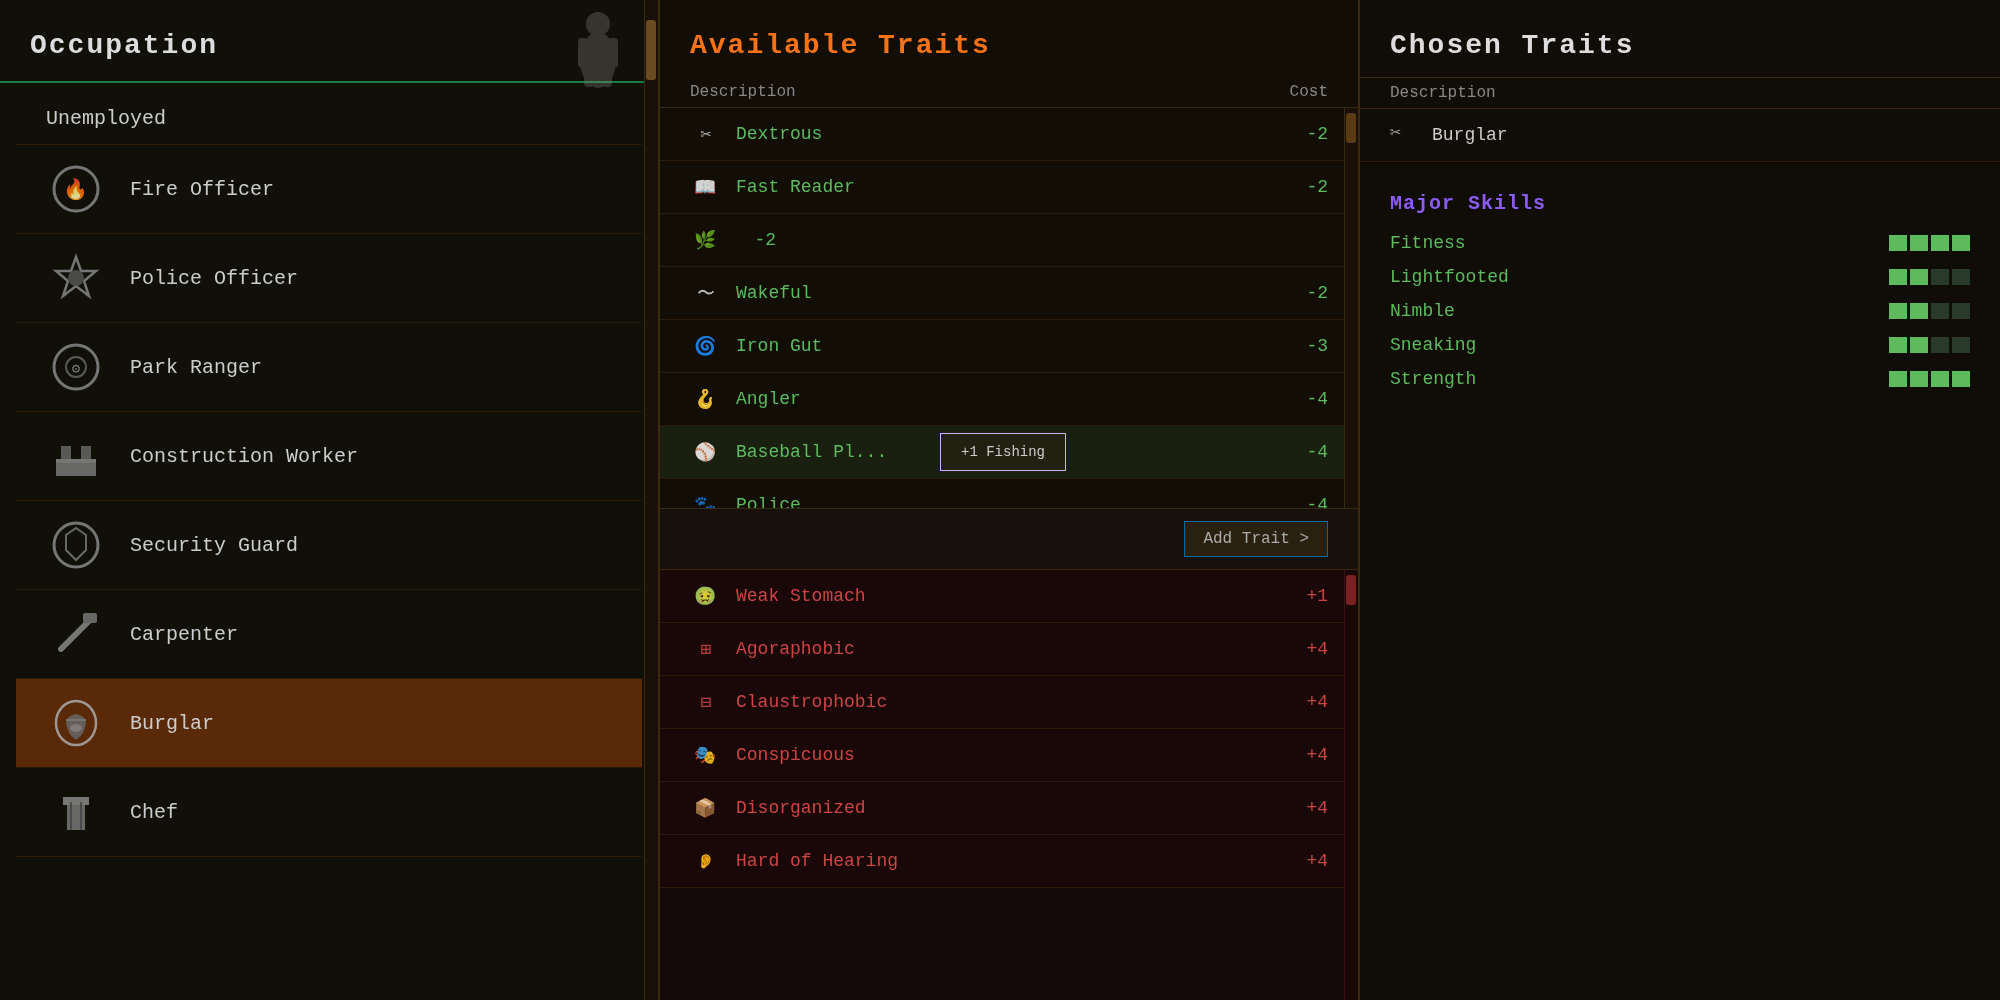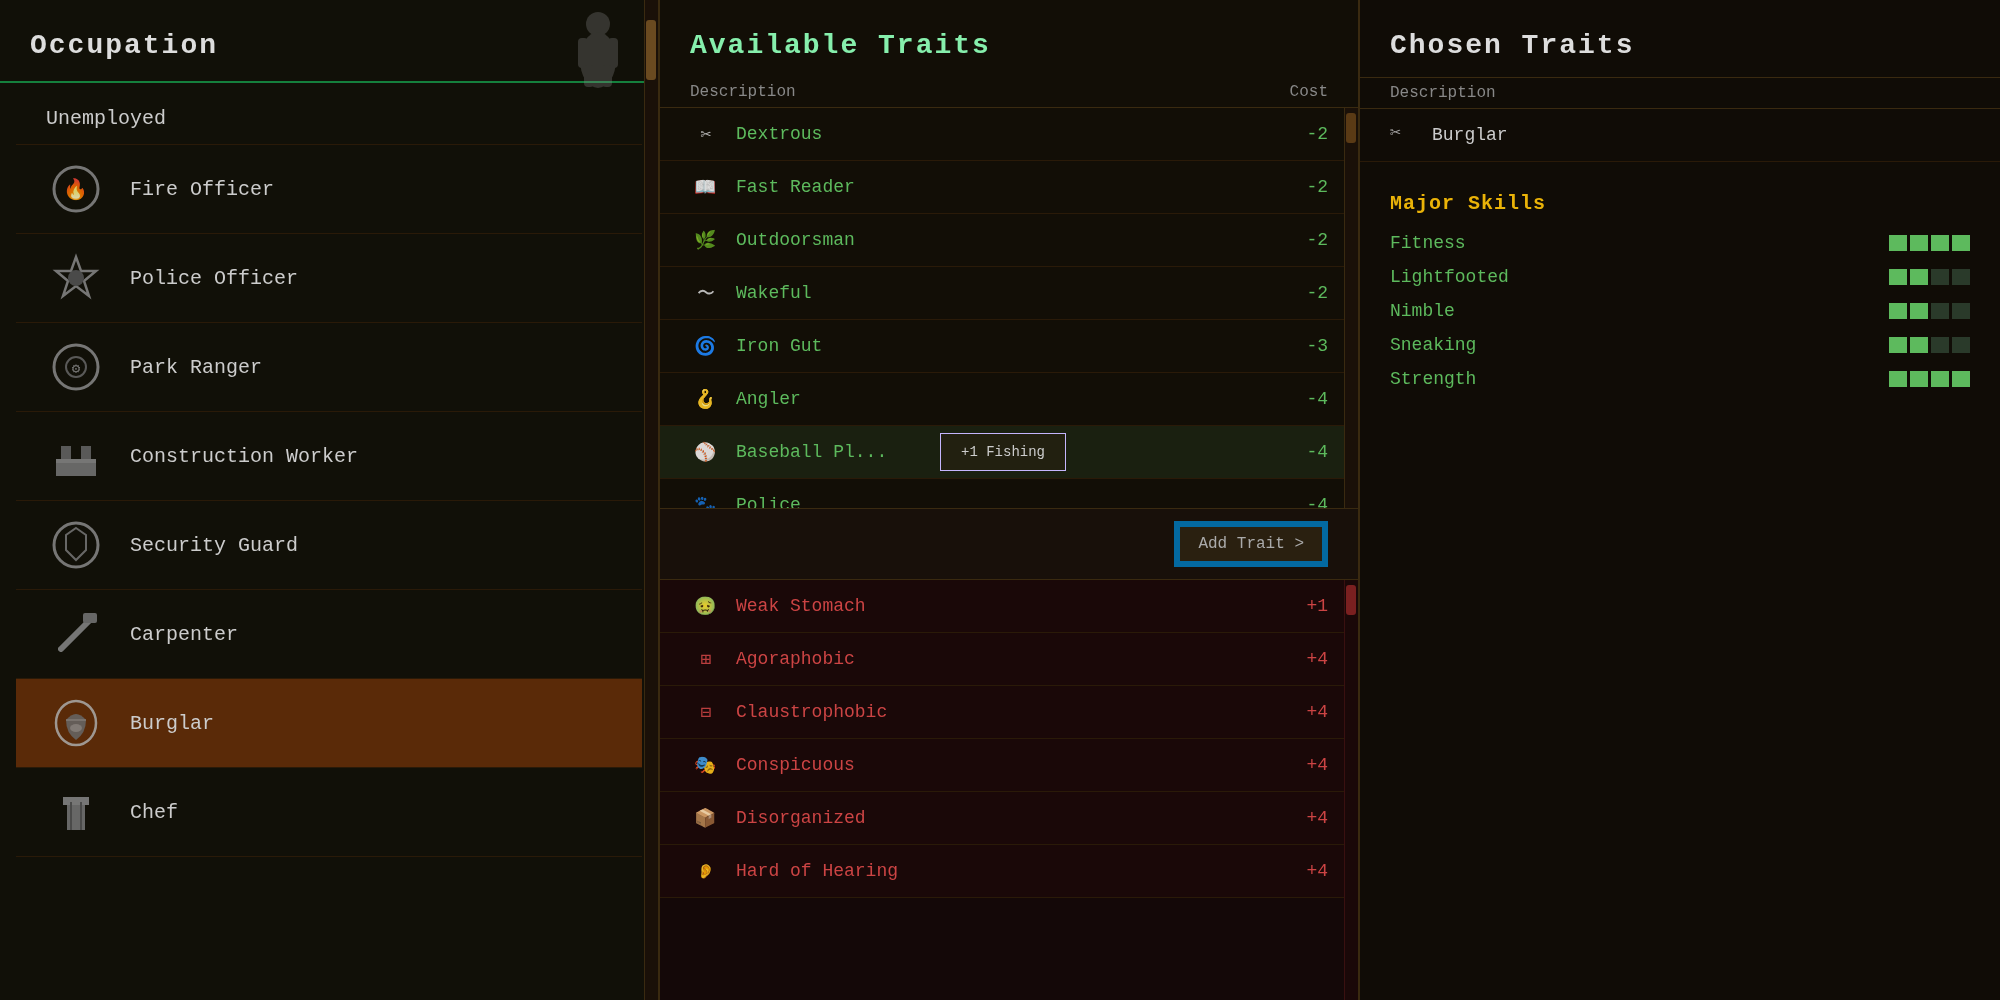--- a/index.html
+++ b/index.html
@@ -82,21 +82,21 @@
       height: 1000px;
       background: #120e06;
       border-right: 2px solid #3a2a10;
       display: flex;
       flex-direction: column;
       position: relative;
     }
     .traits-header {
       padding: 30px 30px 16px 30px;
       font-size: 28px;
-      color: #86efac;
+      color: #f97316;
       font-weight: bold;
       letter-spacing: 2px;
     }
     .traits-col-headers {
       display: flex;
       justify-content: space-between;
       padding: 6px 30px 6px 30px;
       font-size: 16px;
       color: #888;
       border-bottom: 1px solid #3a2a10;
@@ -164,21 +164,21 @@
       display: flex;
       justify-content: flex-end;
       align-items: center;
       padding: 12px 30px;
       border-top: 1px solid #3a2a10;
       border-bottom: 1px solid #3a2a10;
       background: #18100a;
     }
     .add-trait-btn {
       background: #2a2010;
-      border: 6px solid #0369a1;
+      border: 1px solid #0369a1;
       color: #aaa;
       padding: 8px 18px;
       font-family: 'Courier New', monospace;
       font-size: 16px;
       cursor: pointer;
     }
 
     .negative-traits-section {
       flex: 1;
       overflow-y: auto;
@@ -230,21 +230,21 @@
       font-size: 18px;
     }
 
     
     .major-skills-section {
       margin-top: 30px;
       padding: 0 30px;
     }
     .major-skills-header {
       font-size: 20px;
-      color: #eab308;
+      color: #8b5cf6;
       font-weight: bold;
       margin-bottom: 18px;
       letter-spacing: 1px;
     }
     .skill-item {
       display: flex;
       align-items: center;
       margin-bottom: 14px;
     }
     .skill-name {
@@ -399,21 +399,20 @@
       </div>
 
       <div class="trait-item">
         <div class="trait-icon">📖</div>
         <span class="trait-name">Fast Reader</span>
         <span class="trait-cost">-2</span>
       </div>
 
       <div class="trait-item">
         <div class="trait-icon">🌿</div>
-        <span class="trait-name">Outdoorsman</span>
         <span class="trait-cost">-2</span>
       </div>
 
       <div class="trait-item">
         <div class="trait-icon">〜</div>
         <span class="trait-name">Wakeful</span>
         <span class="trait-cost">-2</span>
       </div>
 
       <div class="trait-item">

